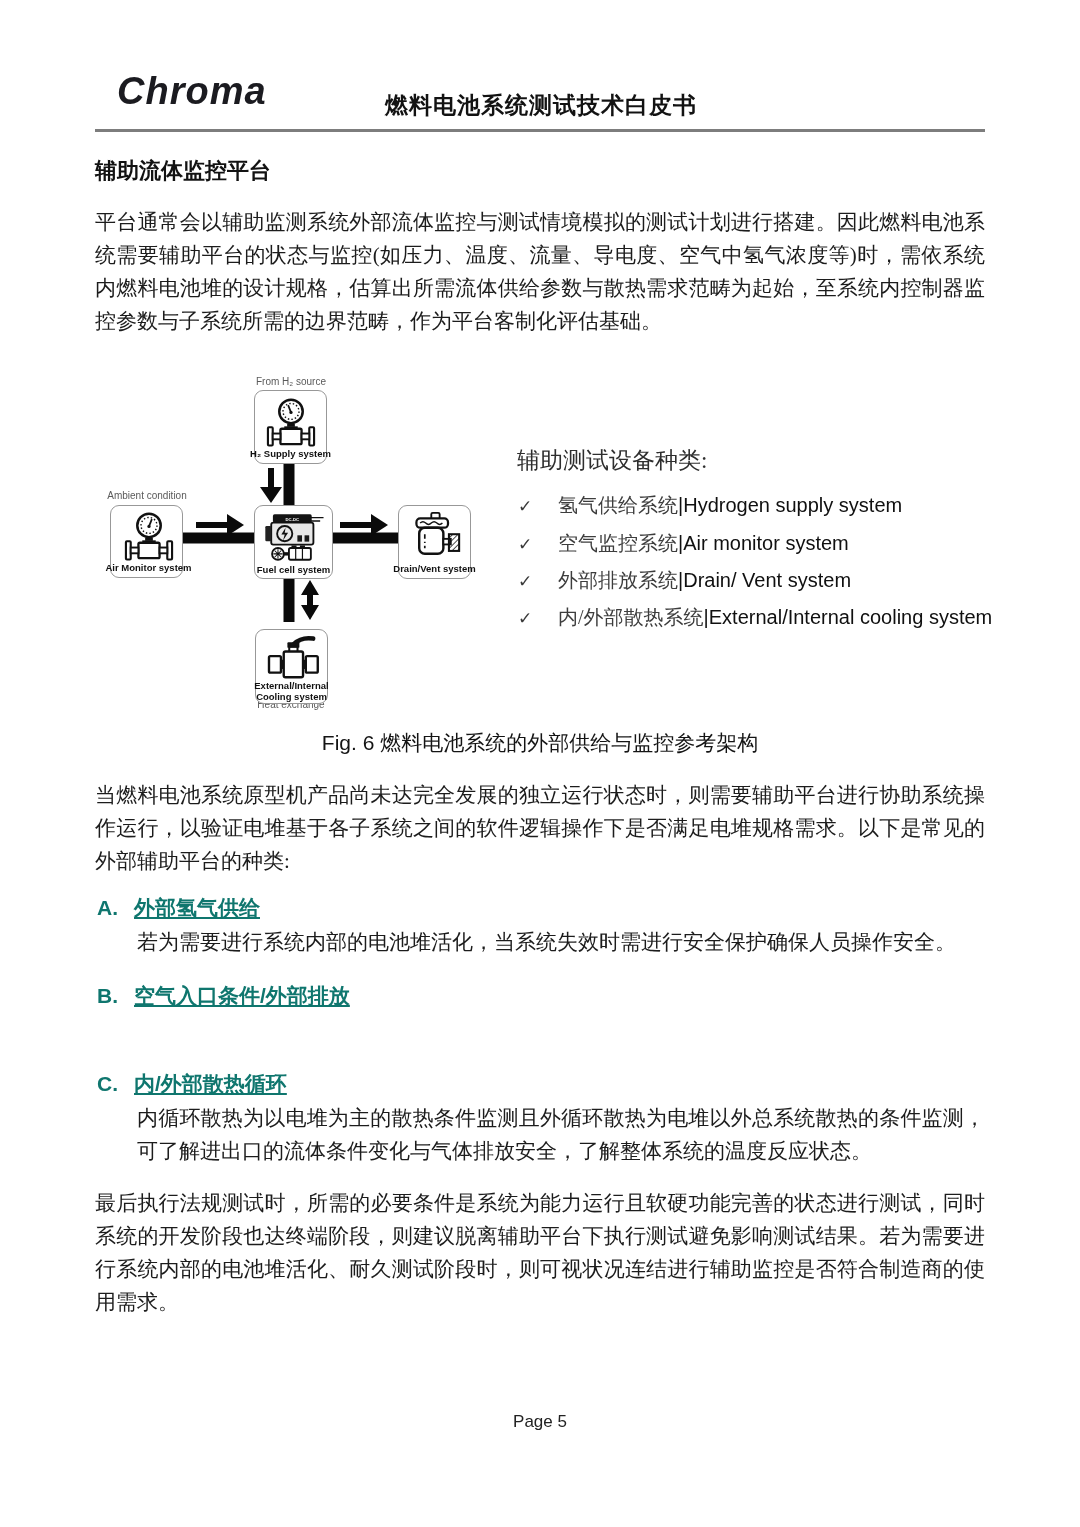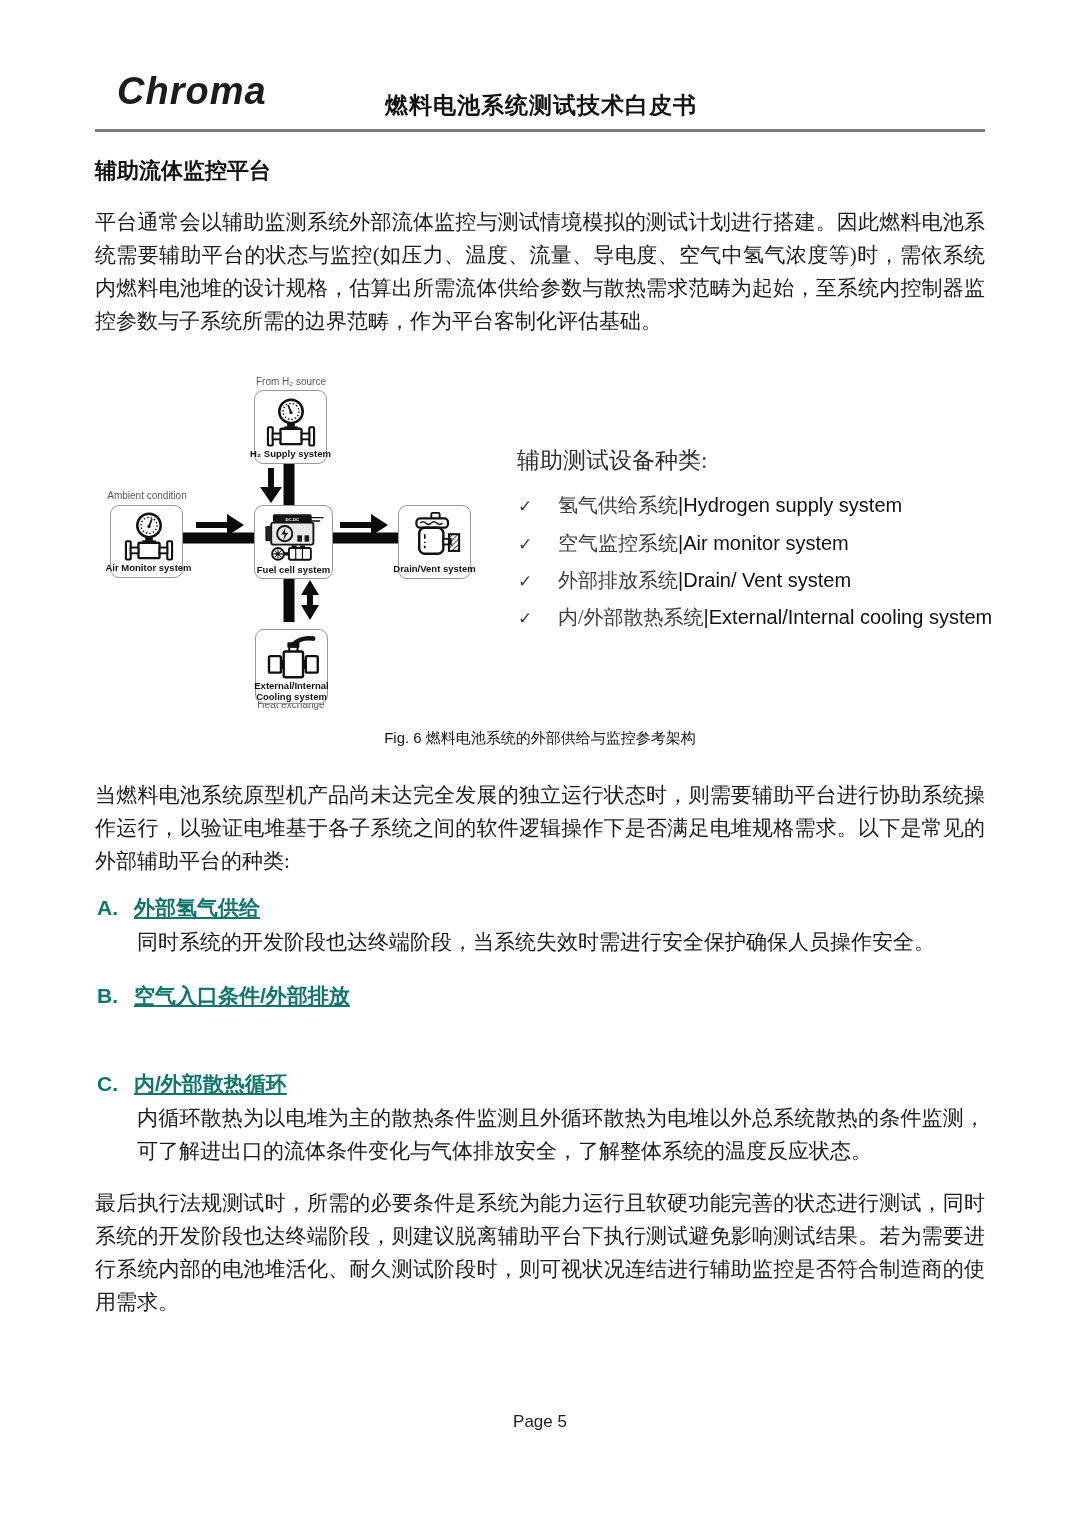--- a/index.html
+++ b/index.html
@@ -69,21 +69,21 @@
     display:inline-block; width:40px;
     font-family:"DejaVu Sans","Liberation Sans",sans-serif;
     font-size:17px; color:#3a3a3a;
   }
   .sl-zh { font-size:20px; color:#3d3d3d; }
   .sl-en { font-family:"Liberation Sans","DejaVu Sans",sans-serif; font-size:20px; color:#101010; }
 
   .fig-caption {
     position:absolute; left:0; top:729px; width:1080px; text-align:center;
     font-family:"Liberation Sans","DejaVu Sans",sans-serif;
-    font-weight:500; font-size:15px; color:#141414;
+    font-weight:500; font-size:21px; color:#141414;
   }
 
   
   .abc { position:absolute; left:97px; width:888px; }
   .abc-a { top:896px; } .abc-b { top:984px; } .abc-c { top:1072px; }
   .abc-head {
     font-family:"Liberation Sans","DejaVu Sans",sans-serif;
     font-weight:700; font-size:21px; line-height:24px; color:#0f766e;text-decoration:underline;
   }
   .abc-marker { display:inline-block; width:37px; }
@@ -262,21 +262,21 @@
       <span class="sl-check">✓</span><span class="sl-zh">内/外部散热系统</span><span class="sl-en">|External/Internal cooling system</span>
     </div>
   </div>
 
   <div class="fig-caption">Fig. 6 燃料电池系统的外部供给与监控参考架构</div>
 
   <div class="para p2">当燃料电池系统原型机产品尚未达完全发展的独立运行状态时，则需要辅助平台进行协助系统操作运行，以验证电堆基于各子系统之间的软件逻辑操作下是否满足电堆规格需求。以下是常见的外部辅助平台的种类:</div>
 
   <div class="abc abc-a">
     <div class="abc-head"><span class="abc-marker">A.</span><span>外部氢气供给</span></div>
-    <div class="abc-body">同时系统的开发阶段也达终端阶段，当系统失效时需进行安全保护确保人员操作安全。</div>
+    <div class="abc-body">若为需要进行系统内部的电池堆活化，当系统失效时需进行安全保护确保人员操作安全。</div>
   </div>
   <div class="abc abc-b">
     <div class="abc-head"><span class="abc-marker">B.</span><span>空气入口条件/外部排放</span></div>
   </div>
   <div class="abc abc-c">
     <div class="abc-head"><span class="abc-marker">C.</span><span>内/外部散热循环</span></div>
     <div class="abc-body">内循环散热为以电堆为主的散热条件监测且外循环散热为电堆以外总系统散热的条件监测，可了解进出口的流体条件变化与气体排放安全，了解整体系统的温度反应状态。</div>
   </div>
 
   <div class="para p3">最后执行法规测试时，所需的必要条件是系统为能力运行且软硬功能完善的状态进行测试，同时系统的开发阶段也达终端阶段，则建议脱离辅助平台下执行测试避免影响测试结果。若为需要进行系统内部的电池堆活化、耐久测试阶段时，则可视状况连结进行辅助监控是否符合制造商的使用需求。</div>

